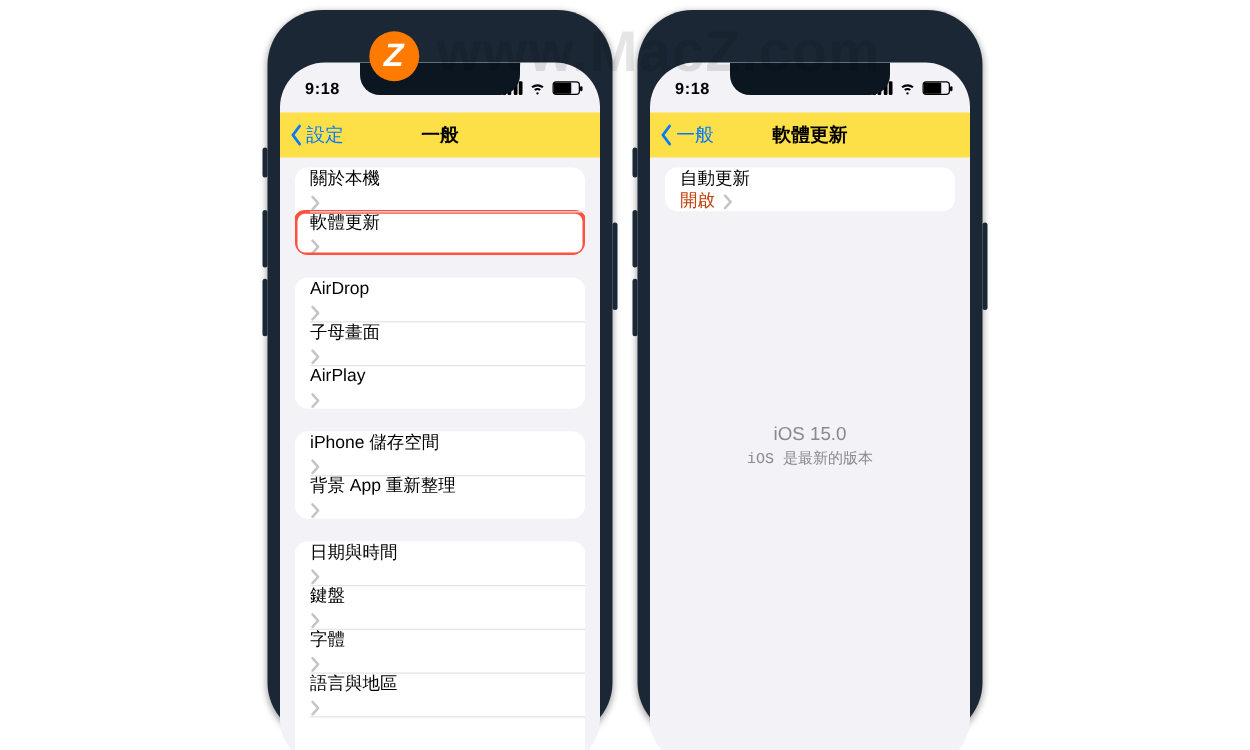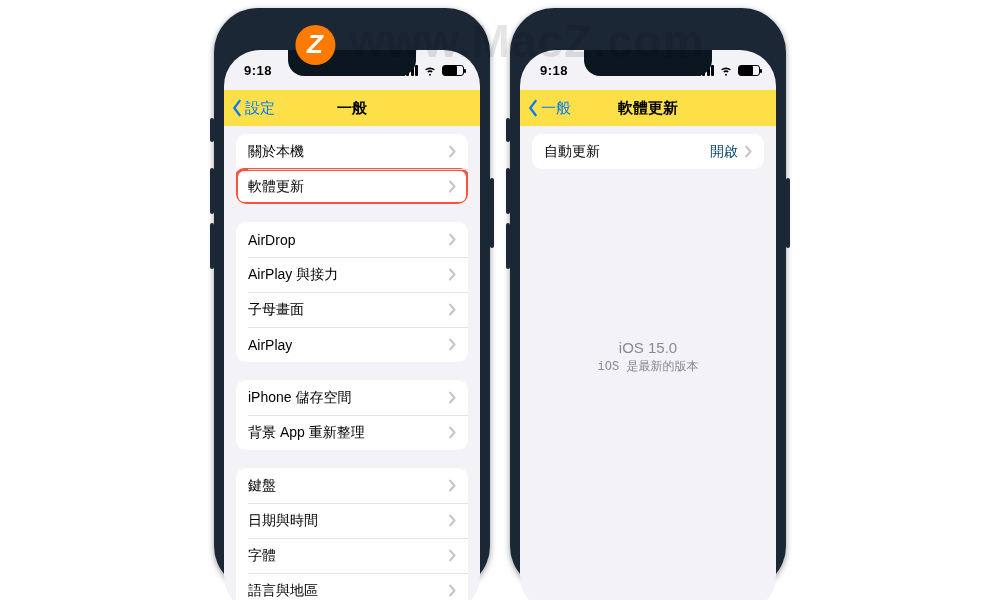--- a/index.html
+++ b/index.html
@@ -41,24 +41,24 @@
 
   
   .nav { height:36px; display:flex; align-items:center; justify-content:center; position:relative; background:#fde047; }
   .nav .back { position:absolute; left:6px; top:0; bottom:0; display:flex; align-items:center; color:#0079ff; font-size:15px; gap:1px; }
   .nav .back svg { width:14px; height:18px; }
   .nav .title { font-size:15px; font-weight:600; color:#000; }
 
   
   .content { padding:8px 12px 0; }
   .group { background:#fff; border-radius:10px; margin-bottom:18px; overflow:hidden; }
-  .row { position:relative; height:35px; display:flex; align-items:center; justify-content:space-between; padding:0 12px; font-size:14px; color:#000; }
+  .row { position:relative; height:35px; display:flex; align-items:flex-start; justify-content:space-between; padding:0 12px; font-size:14px; color:#000;flex-direction:column; }
   .row + .row::before { content:""; position:absolute; left:12px; right:0; top:0; height:1px; background:#e3e3e8; }
   .row .chev { color:#c5c5c8; }
-  .row .val { color:#0c4a6e; font-size:14px; display:flex; align-items:center; gap:6px; }
+  .row .val { color:#c2410c; font-size:14px; display:flex; align-items:center; gap:6px; }
   .row.highlight { outline:3px solid #ff513c; outline-offset:-2px; border-radius:8px; z-index:2; }
 
   
   .msg { text-align:center; margin-top:170px; }
   .msg .l1 { font-size:15px; color:#8a8a8e; }
   .msg .l2 { font-size:12px; color:#8a8a8e; margin-top:2px;font-family:Liberation Mono, monospace; }
 
   .homebar { position:absolute; bottom:6px; left:50%; transform:translateX(-50%); width:110px; height:4px; background:#000; border-radius:3px; }
 
   svg { display:block; }
@@ -122,26 +122,20 @@
             </div>
           </div>
           <div class="group">
             <div class="row">
               <span>AirDrop</span>
               <svg class="chev" width="8" height="13" viewBox="0 0 8 13">
                 <path fill="none" stroke="#c5c5c8" stroke-width="2" stroke-linecap="round" stroke-linejoin="round" d="M2 1.5 6.5 6.5 2 11.5"></path>
               </svg>
             </div>
             <div class="row">
-              <span>AirPlay 與接力</span>
-              <svg class="chev" width="8" height="13" viewBox="0 0 8 13">
-                <path fill="none" stroke="#c5c5c8" stroke-width="2" stroke-linecap="round" stroke-linejoin="round" d="M2 1.5 6.5 6.5 2 11.5"></path>
-              </svg>
-            </div>
-            <div class="row">
               <span>子母畫面</span>
               <svg class="chev" width="8" height="13" viewBox="0 0 8 13">
                 <path fill="none" stroke="#c5c5c8" stroke-width="2" stroke-linecap="round" stroke-linejoin="round" d="M2 1.5 6.5 6.5 2 11.5"></path>
               </svg>
             </div>
             <div class="row">
               <span>AirPlay</span>
               <svg class="chev" width="8" height="13" viewBox="0 0 8 13">
                 <path fill="none" stroke="#c5c5c8" stroke-width="2" stroke-linecap="round" stroke-linejoin="round" d="M2 1.5 6.5 6.5 2 11.5"></path>
               </svg>
@@ -156,27 +150,27 @@
             </div>
             <div class="row">
               <span>背景 App 重新整理</span>
               <svg class="chev" width="8" height="13" viewBox="0 0 8 13">
                 <path fill="none" stroke="#c5c5c8" stroke-width="2" stroke-linecap="round" stroke-linejoin="round" d="M2 1.5 6.5 6.5 2 11.5"></path>
               </svg>
             </div>
           </div>
           <div class="group">
             <div class="row">
+              <span>日期與時間</span>
+              <svg class="chev" width="8" height="13" viewBox="0 0 8 13">
+                <path fill="none" stroke="#c5c5c8" stroke-width="2" stroke-linecap="round" stroke-linejoin="round" d="M2 1.5 6.5 6.5 2 11.5"></path>
+              </svg>
+            </div>
+            <div class="row">
               <span>鍵盤</span>
-              <svg class="chev" width="8" height="13" viewBox="0 0 8 13">
-                <path fill="none" stroke="#c5c5c8" stroke-width="2" stroke-linecap="round" stroke-linejoin="round" d="M2 1.5 6.5 6.5 2 11.5"></path>
-              </svg>
-            </div>
-            <div class="row">
-              <span>日期與時間</span>
               <svg class="chev" width="8" height="13" viewBox="0 0 8 13">
                 <path fill="none" stroke="#c5c5c8" stroke-width="2" stroke-linecap="round" stroke-linejoin="round" d="M2 1.5 6.5 6.5 2 11.5"></path>
               </svg>
             </div>
             <div class="row">
               <span>字體</span>
               <svg class="chev" width="8" height="13" viewBox="0 0 8 13">
                 <path fill="none" stroke="#c5c5c8" stroke-width="2" stroke-linecap="round" stroke-linejoin="round" d="M2 1.5 6.5 6.5 2 11.5"></path>
               </svg>
             </div>

